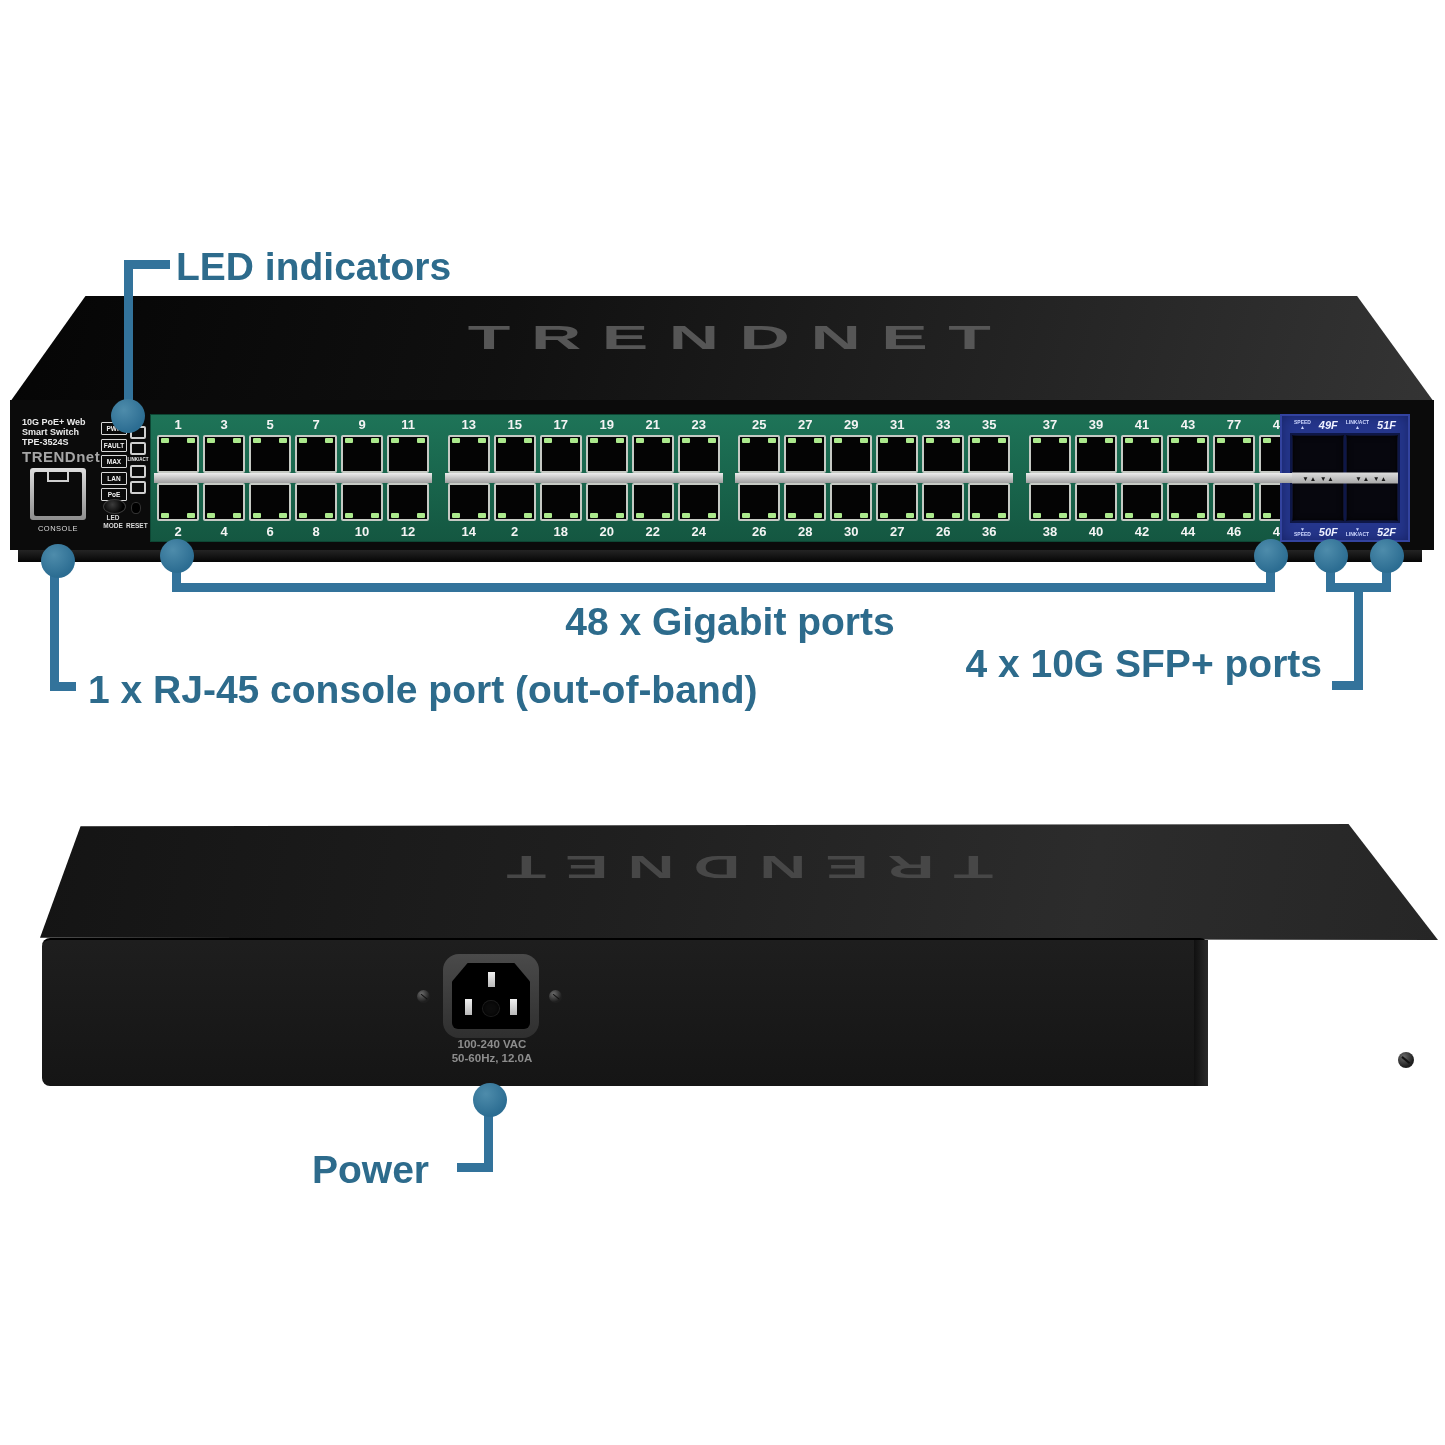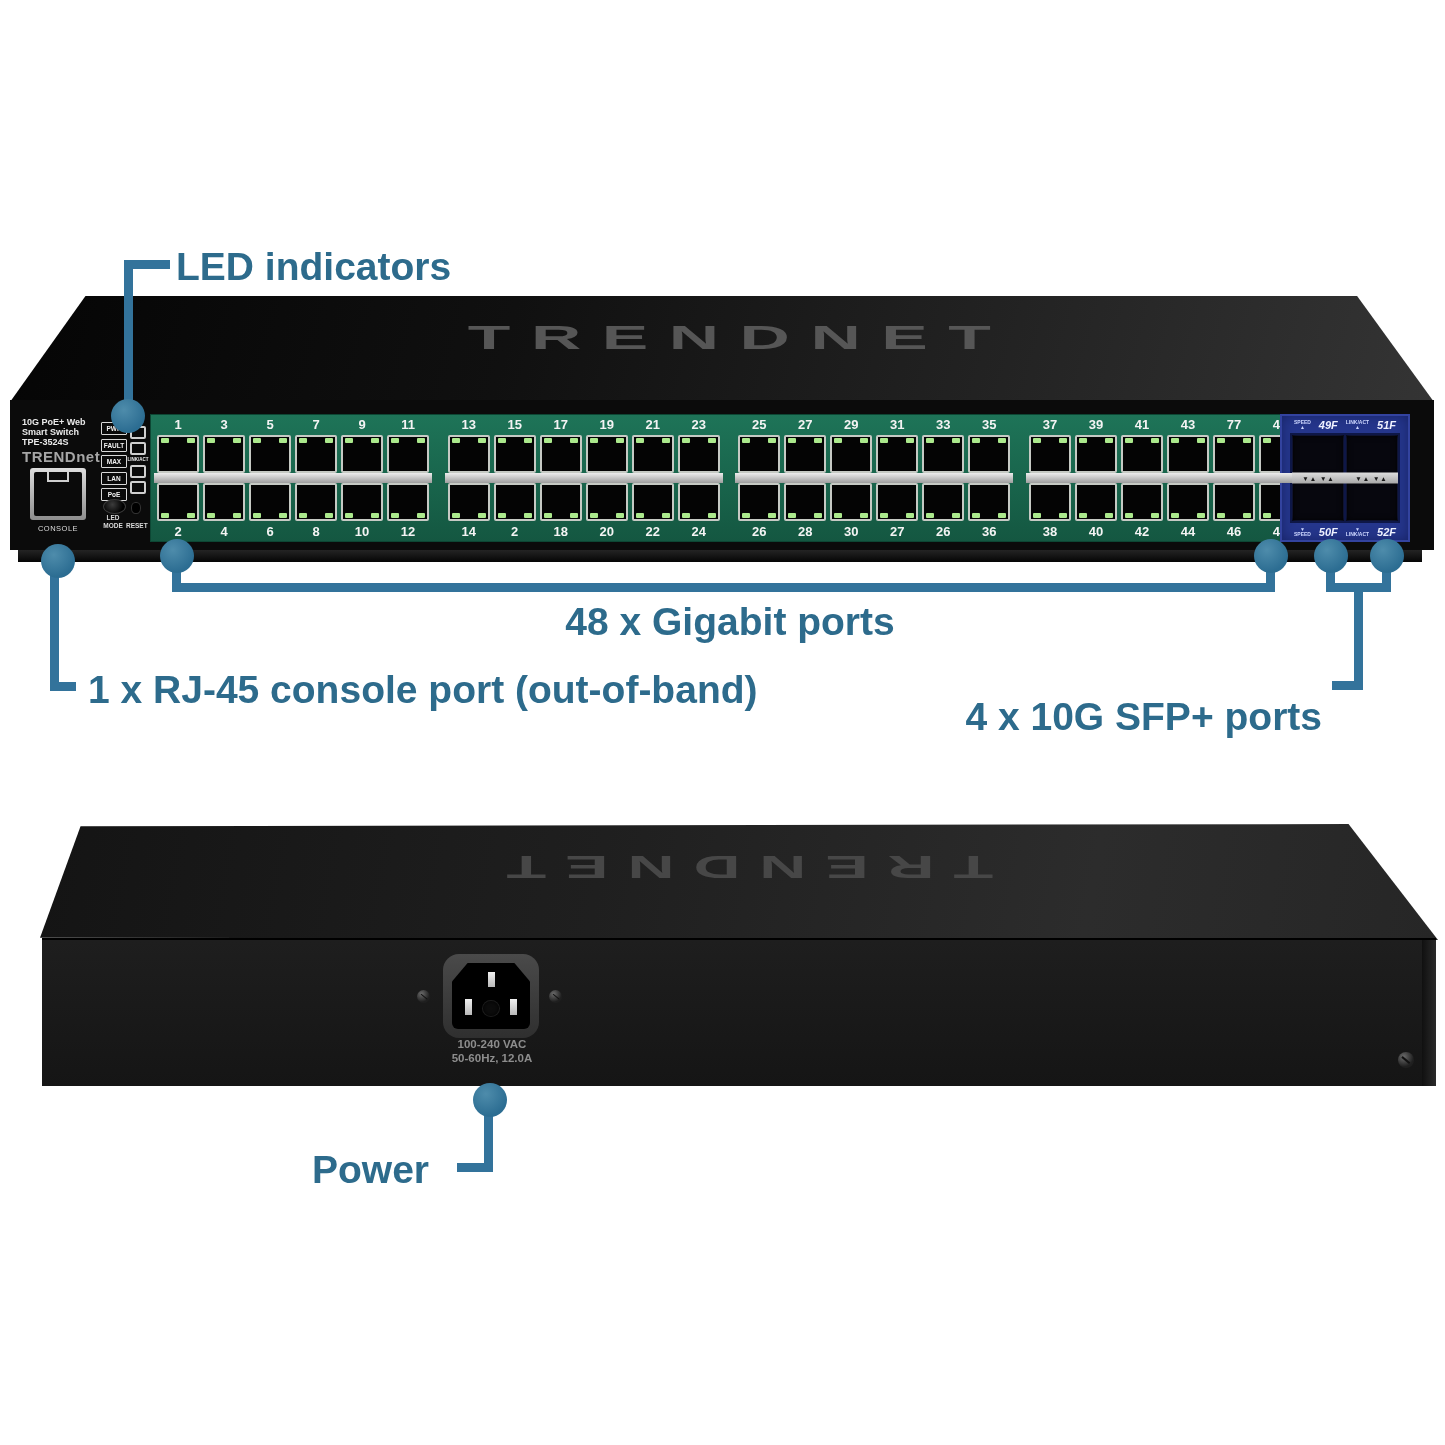--- a/index.html
+++ b/index.html
@@ -72,22 +72,22 @@
     background:linear-gradient(#dedede,#a8a8a8);display:flex;align-items:center;justify-content:space-around;
     font-size:6.5px;color:#181818;letter-spacing:1px;z-index:2;}
 
   
   .rv-top{position:absolute;left:40px;top:824px;width:1398px;height:116px;
     background:linear-gradient(100deg,#141414 0%,#1f1f1f 40%,#2c2c2c 75%,#262626 100%);
     clip-path:polygon(2.9% 2%,93.6% 0,100% 100%,0 98%);z-index:1;}
   .rv-brand{position:absolute;left:280px;top:24px;width:840px;text-align:center;}
   .rv-brand span{display:inline-block;transform:rotate(180deg) scaleX(2.1);font-weight:bold;font-size:31px;
     letter-spacing:9px;color:#474747;white-space:nowrap;}
-  .rv-face{position:absolute;left:42px;top:938px;width:1394px;height:146px;
-    background:linear-gradient(#1e1e1e,#151515);border-top:2px solid #000;z-index:2;}
+  .rv-face{position:absolute;left:42px;top:938px;width:1166px;height:146px;
+    background:linear-gradient(#1e1e1e,#151515);border-top:2px solid #000;z-index:2;border-radius:8px;}
   .rv-side{position:absolute;right:0;top:0;width:14px;height:100%;background:linear-gradient(90deg,#101010,#2a2a2a);}
 
   .pwr-inlet{position:absolute;left:401px;top:14px;width:96px;height:84px;border-radius:16px;
     background:linear-gradient(#4a4a4a,#2f2f2f);padding:9px;box-sizing:border-box;}
   .pwr-socket{width:100%;height:100%;background:#000;border-radius:6px;position:relative;
     clip-path:polygon(20% 0,80% 0,100% 28%,100% 100%,0 100%,0 28%);}
   .pin{position:absolute;background:linear-gradient(#f0f0f0,#b9b9b9);width:7px;}
   .pin.top{left:36px;top:9px;height:15px;}
   .pin.bl{left:13px;top:36px;height:16px;}
   .pin.br{left:58px;top:36px;height:16px;}
@@ -379,21 +379,21 @@
 <div class="c-line" style="left:172px;top:583px;width:1103px;height:9px;"></div>
 <div class="ann-text" style="left:445px;top:600px;width:570px;text-align:center;">48 x Gigabit ports</div>
 
 <div class="c-dot" style="left:1314px;top:539px;"></div>
 <div class="c-dot" style="left:1370px;top:539px;"></div>
 <div class="c-line" style="left:1326px;top:556px;width:9px;height:36px;"></div>
 <div class="c-line" style="left:1382px;top:556px;width:9px;height:36px;"></div>
 <div class="c-line" style="left:1326px;top:583px;width:65px;height:9px;"></div>
 <div class="c-line" style="left:1354px;top:583px;width:9px;height:107px;"></div>
 <div class="c-line" style="left:1332px;top:681px;width:31px;height:9px;"></div>
-<div class="ann-text" style="left:960px;top:695px;width:362px;text-align:right;">4 x 10G SFP+ ports</div>
+<div class="ann-text" style="left:960px;top:642px;width:362px;text-align:right;">4 x 10G SFP+ ports</div>
 
 <div class="rv-top">
   <div class="rv-brand"><span>TRENDNET</span></div>
 </div>
 <div class="rv-face">
   <div class="rv-side"></div>
   <div class="pwr-inlet">
     <div class="pwr-socket">
       <div class="pin top"></div>
       <div class="pin bl"></div>

